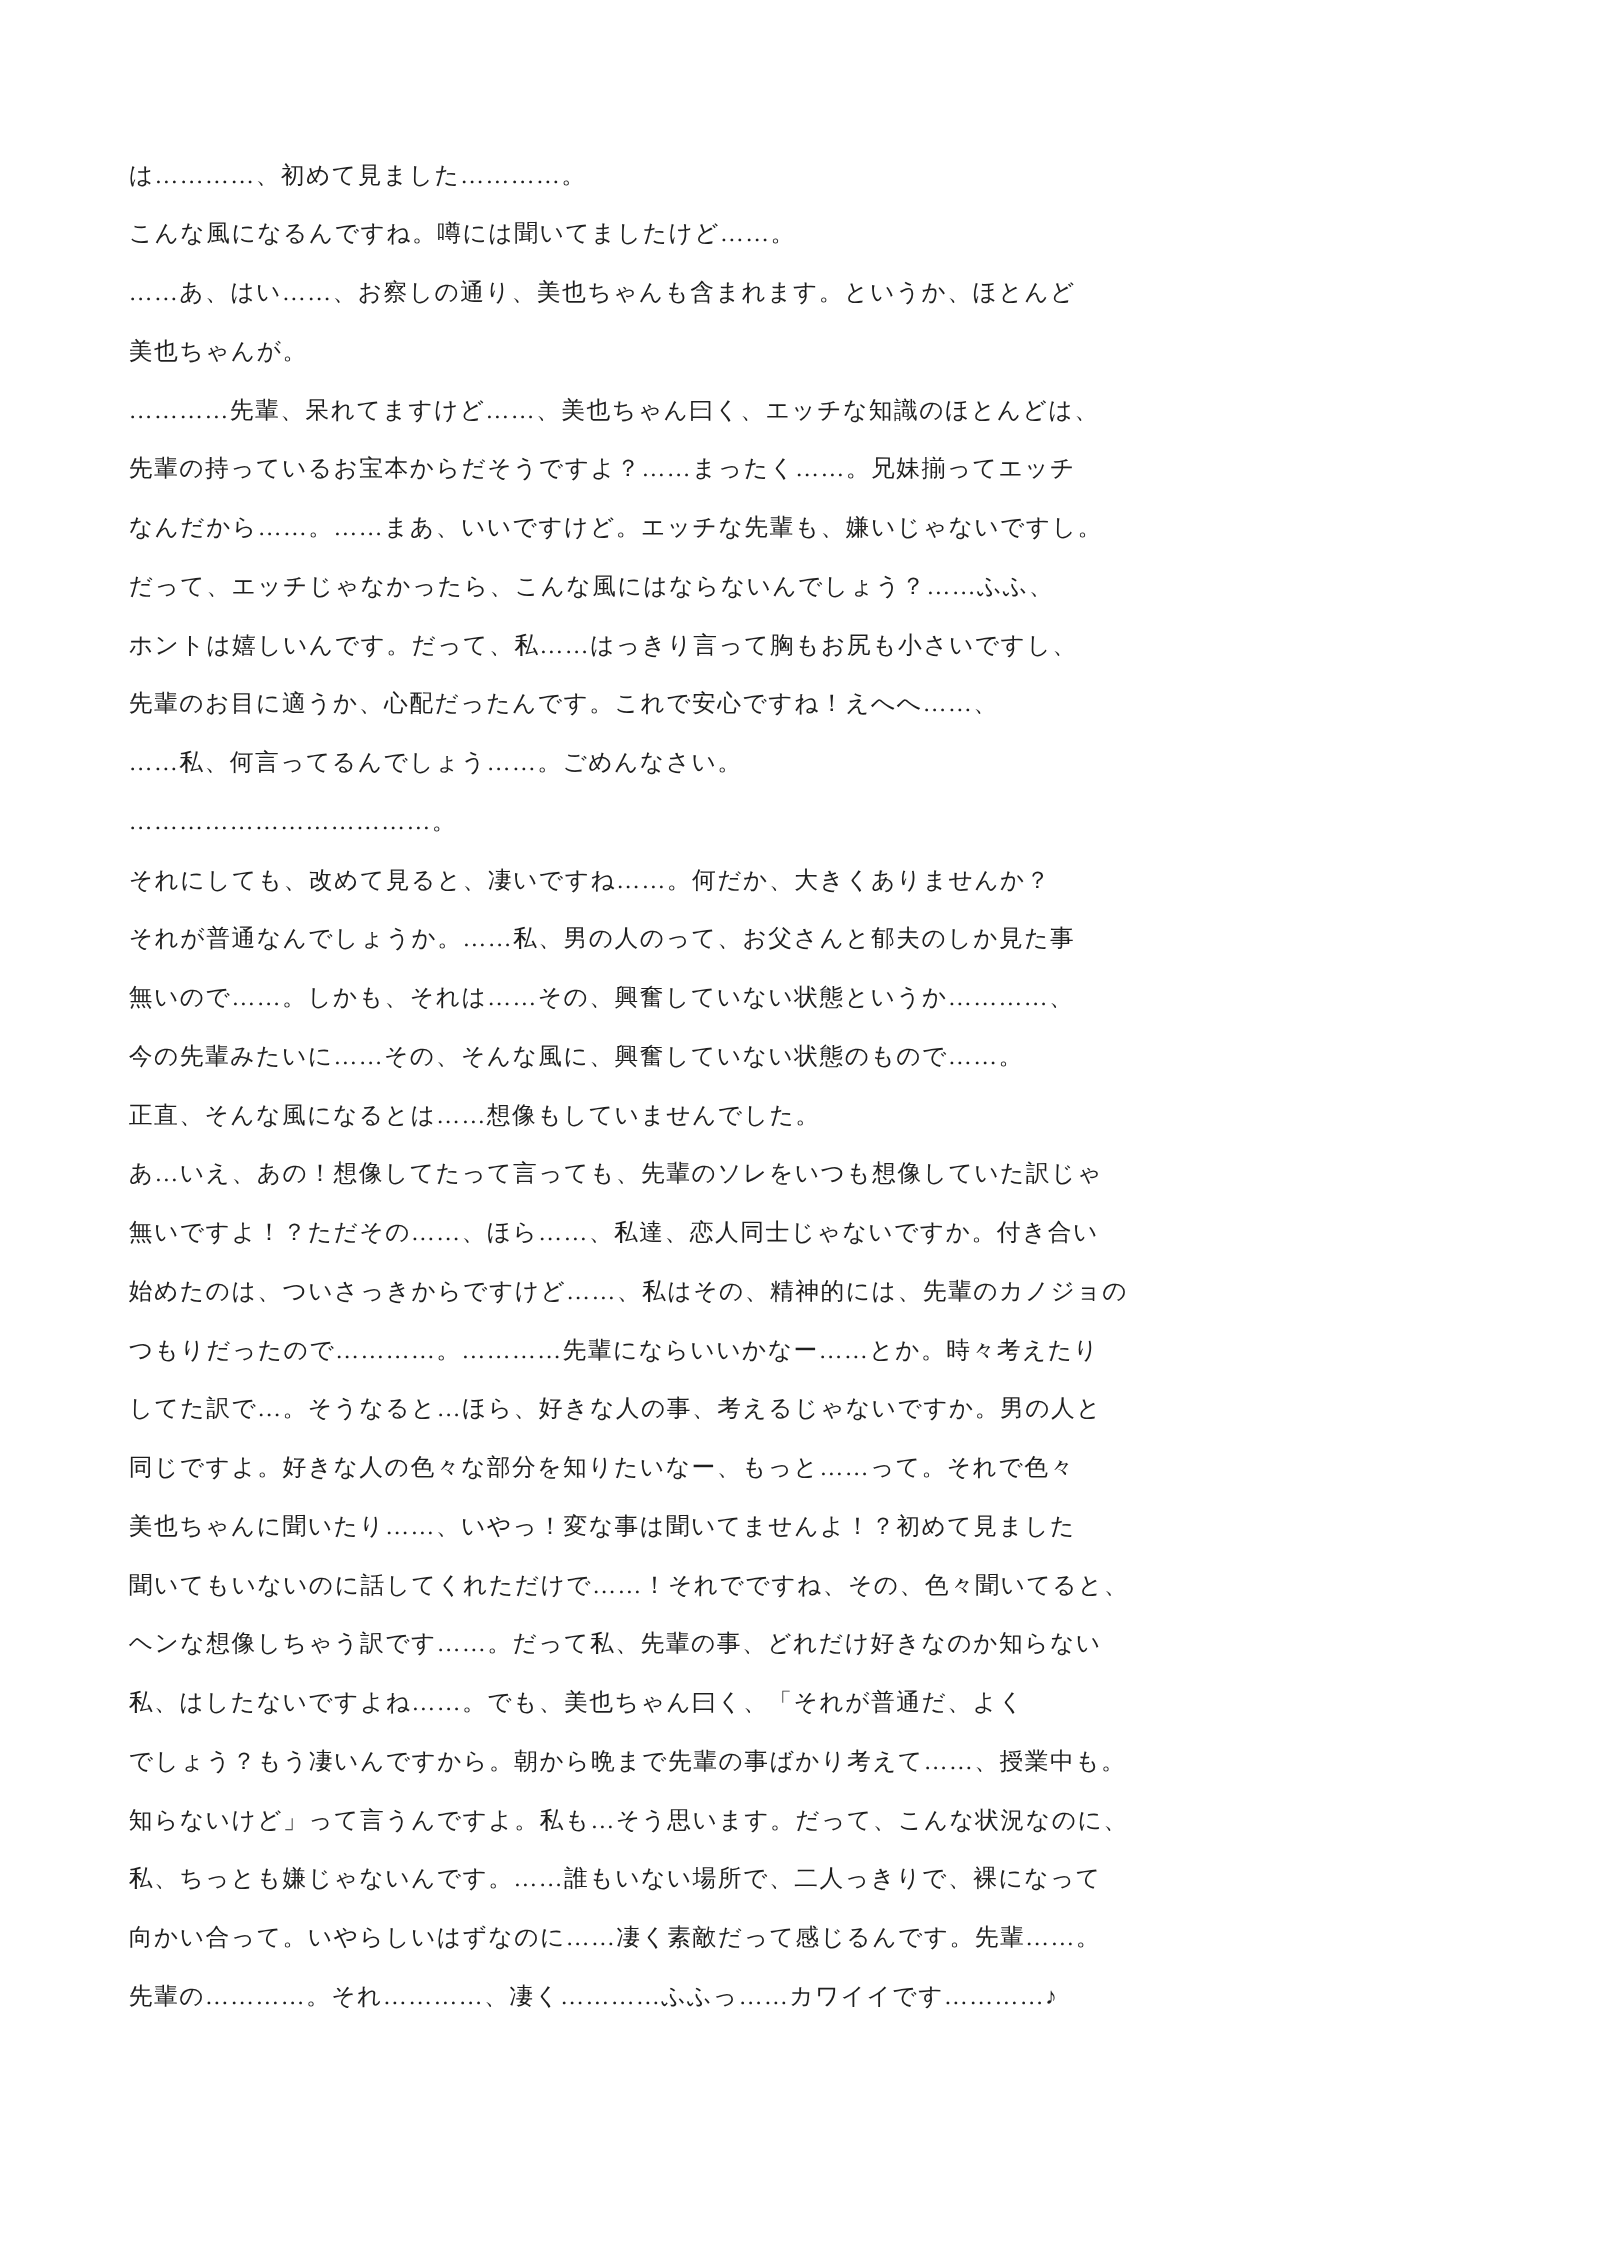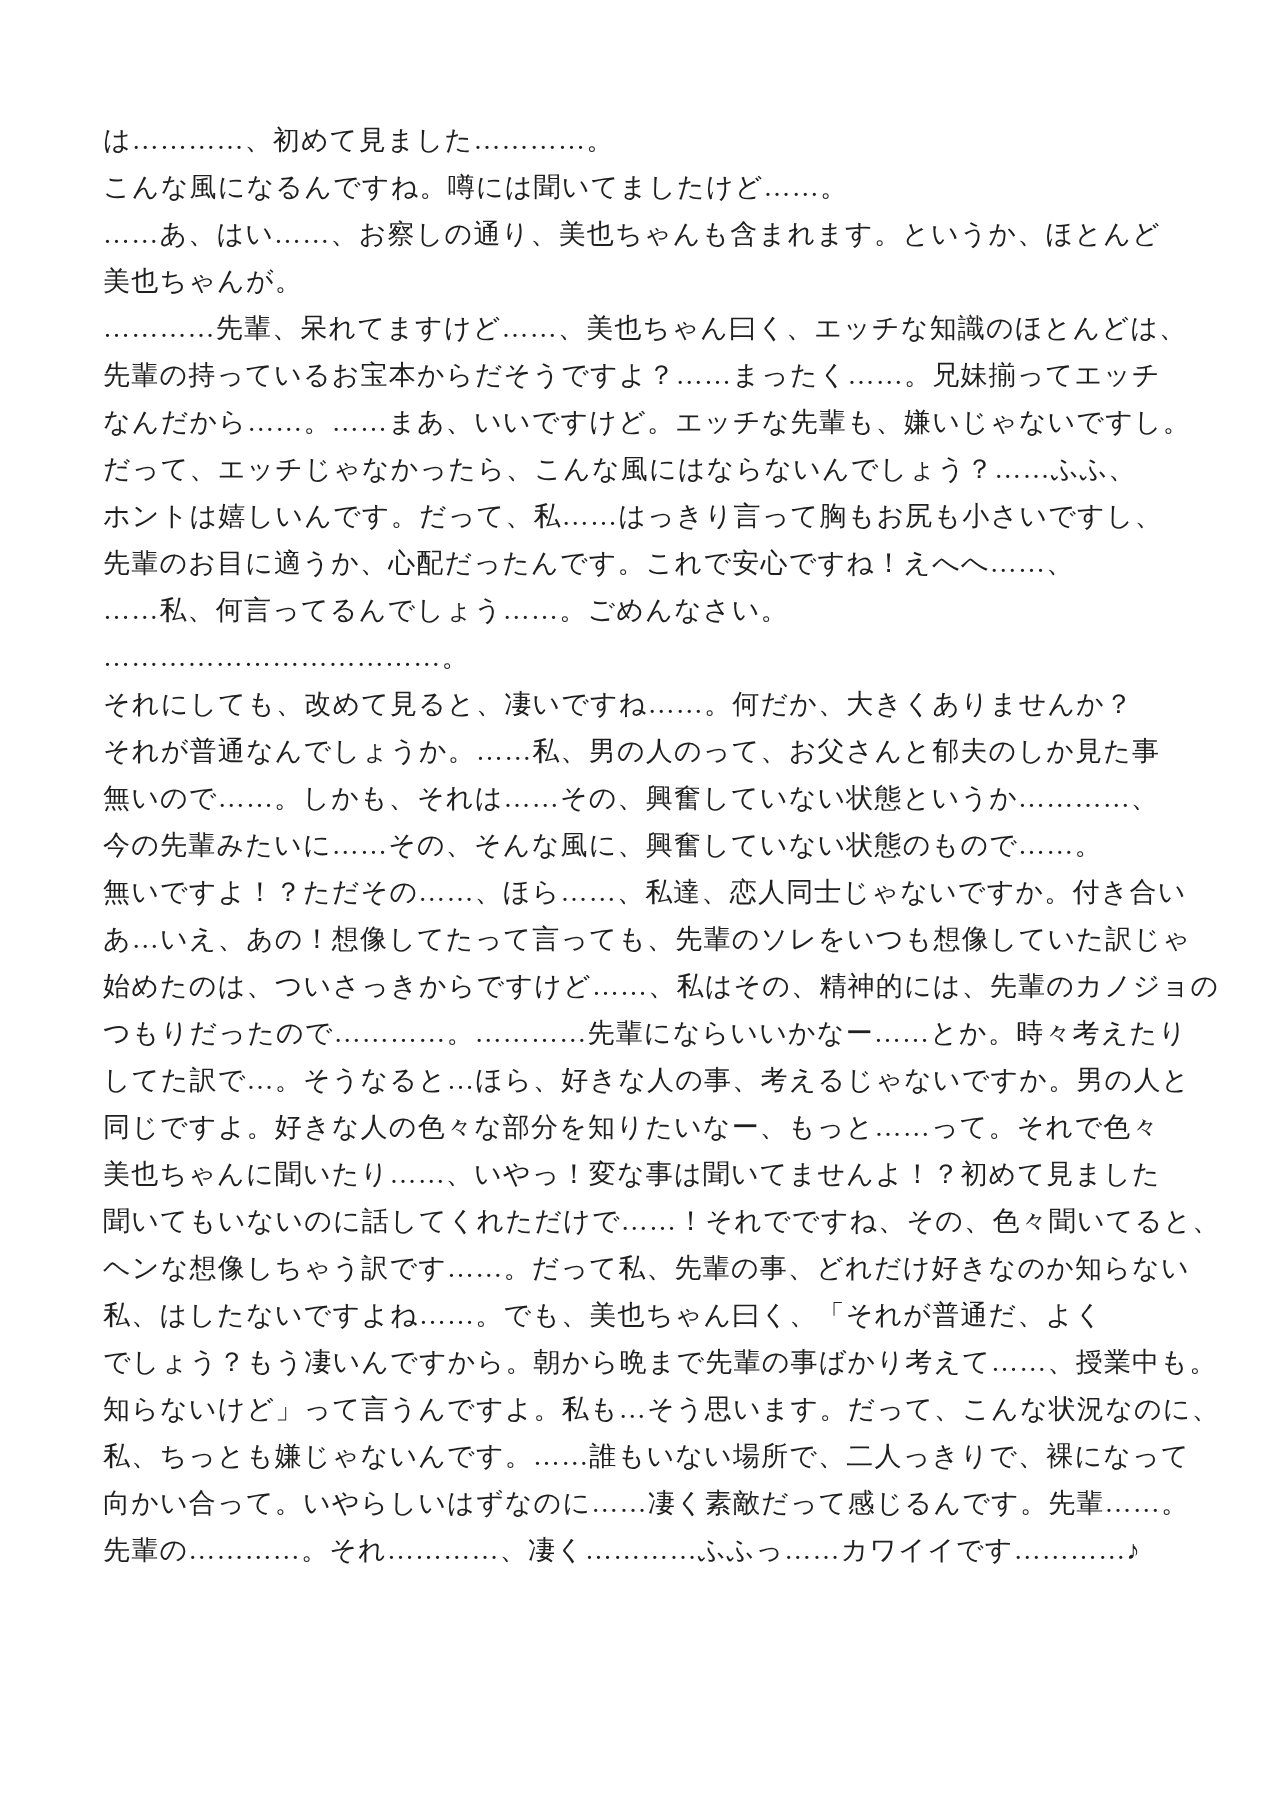--- a/index.html
+++ b/index.html
@@ -15,21 +15,21 @@
     overflow: hidden;
   }
   .text-block {
     position: absolute;
     left: 103px;
     top: 117px;
     width: 1130px;
   }
   .line {
     font-family: "Liberation Serif", "DejaVu Serif", serif;
-    font-size: 27px;
+    font-size: 19px;
     line-height: 47px;
     letter-spacing: 1.2px;
     color: #1f1f1f;
     white-space: pre;
     height: 47px;
   }
 </style>
 </head>
 <body>
 
@@ -44,22 +44,23 @@
       <div class="line">なんだから……。……まあ、いいですけど。エッチな先輩も、嫌いじゃないですし。</div>
       <div class="line">だって、エッチじゃなかったら、こんな風にはならないんでしょう？……ふふ、</div>
       <div class="line">ホントは嬉しいんです。だって、私……はっきり言って胸もお尻も小さいですし、</div>
       <div class="line">先輩のお目に適うか、心配だったんです。これで安心ですね！えへへ……、</div>
       <div class="line">……私、何言ってるんでしょう……。ごめんなさい。</div>
       <div class="line">………………………………。</div>
       <div class="line">それにしても、改めて見ると、凄いですね……。何だか、大きくありませんか？</div>
       <div class="line">それが普通なんでしょうか。……私、男の人のって、お父さんと郁夫のしか見た事</div>
       <div class="line">無いので……。しかも、それは……その、興奮していない状態というか…………、</div>
       <div class="line">今の先輩みたいに……その、そんな風に、興奮していない状態のもので……。</div>
+      <div class="line">正直、そんな風になるとは……想像もしていませんでした。</div>
+      <div class="line">あ…いえ、あの！想像してたって言っても、先輩のソレをいつも想像していた訳じゃ</div>
       <div class="line">無いですよ！？ただその……、ほら……、私達、恋人同士じゃないですか。付き合い</div>
-      <div class="line">あ…いえ、あの！想像してたって言っても、先輩のソレをいつも想像していた訳じゃ</div>
       <div class="line">始めたのは、ついさっきからですけど……、私はその、精神的には、先輩のカノジョの</div>
       <div class="line">つもりだったので…………。…………先輩にならいいかなー……とか。時々考えたり</div>
       <div class="line">してた訳で…。そうなると…ほら、好きな人の事、考えるじゃないですか。男の人と</div>
       <div class="line">同じですよ。好きな人の色々な部分を知りたいなー、もっと……って。それで色々</div>
       <div class="line">美也ちゃんに聞いたり……、いやっ！変な事は聞いてませんよ！？初めて見ました</div>
       <div class="line">聞いてもいないのに話してくれただけで……！それでですね、その、色々聞いてると、</div>
       <div class="line">ヘンな想像しちゃう訳です……。だって私、先輩の事、どれだけ好きなのか知らない</div>
       <div class="line">私、はしたないですよね……。でも、美也ちゃん曰く、「それが普通だ、よく</div>
       <div class="line">でしょう？もう凄いんですから。朝から晩まで先輩の事ばかり考えて……、授業中も。</div>
       <div class="line">知らないけど」って言うんですよ。私も…そう思います。だって、こんな状況なのに、</div>

